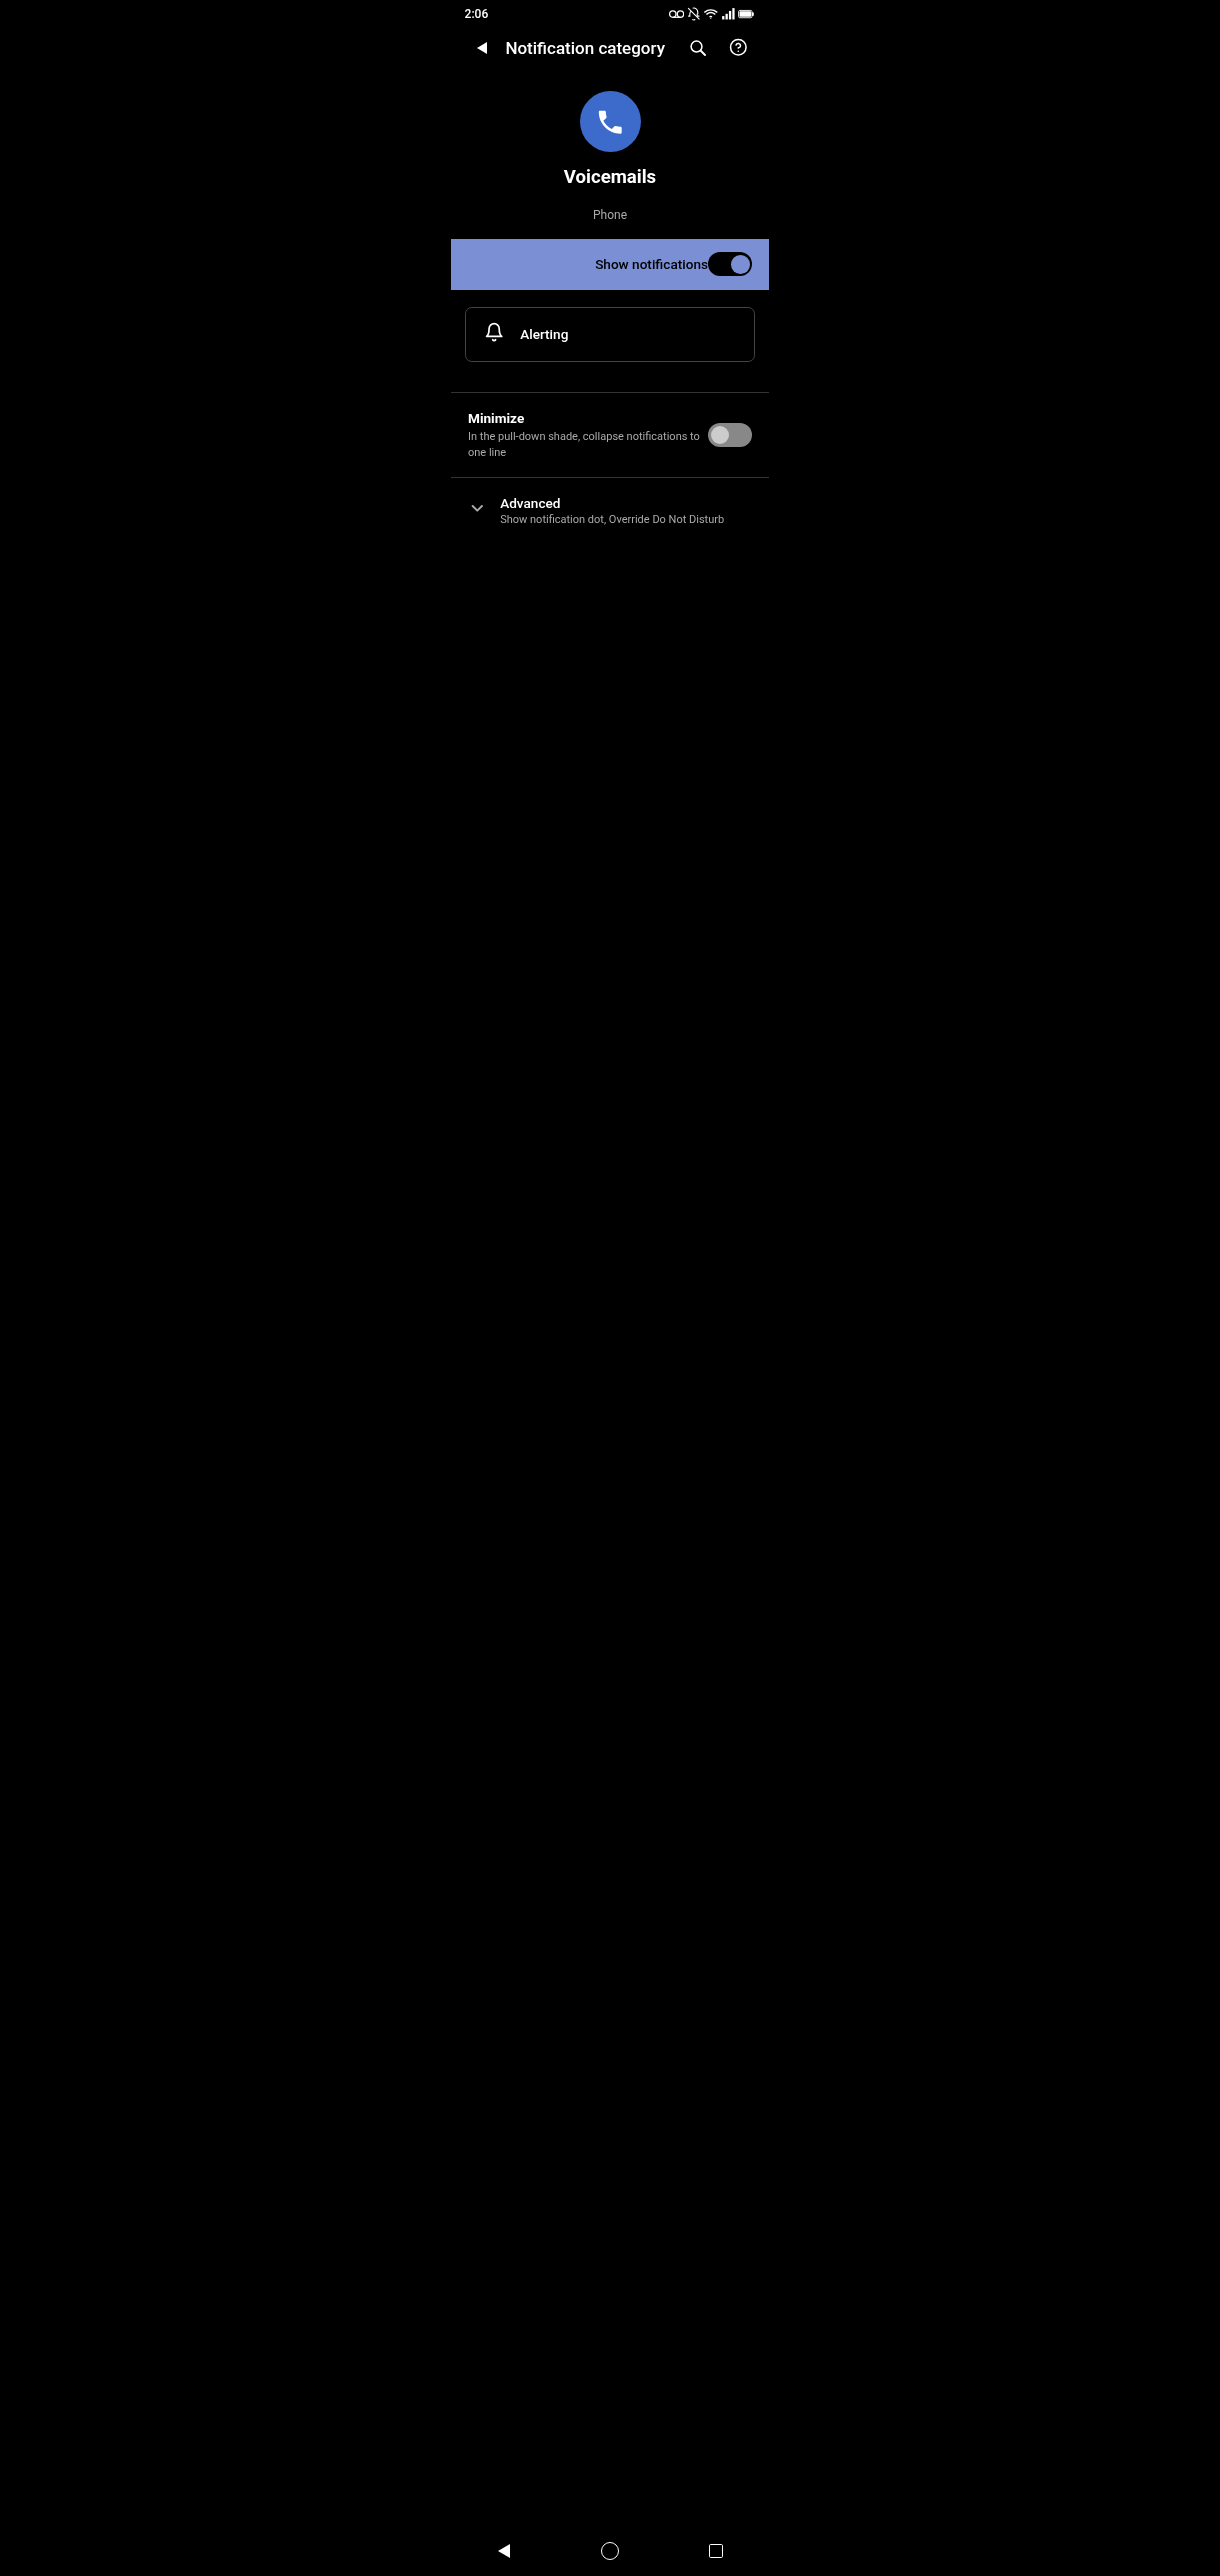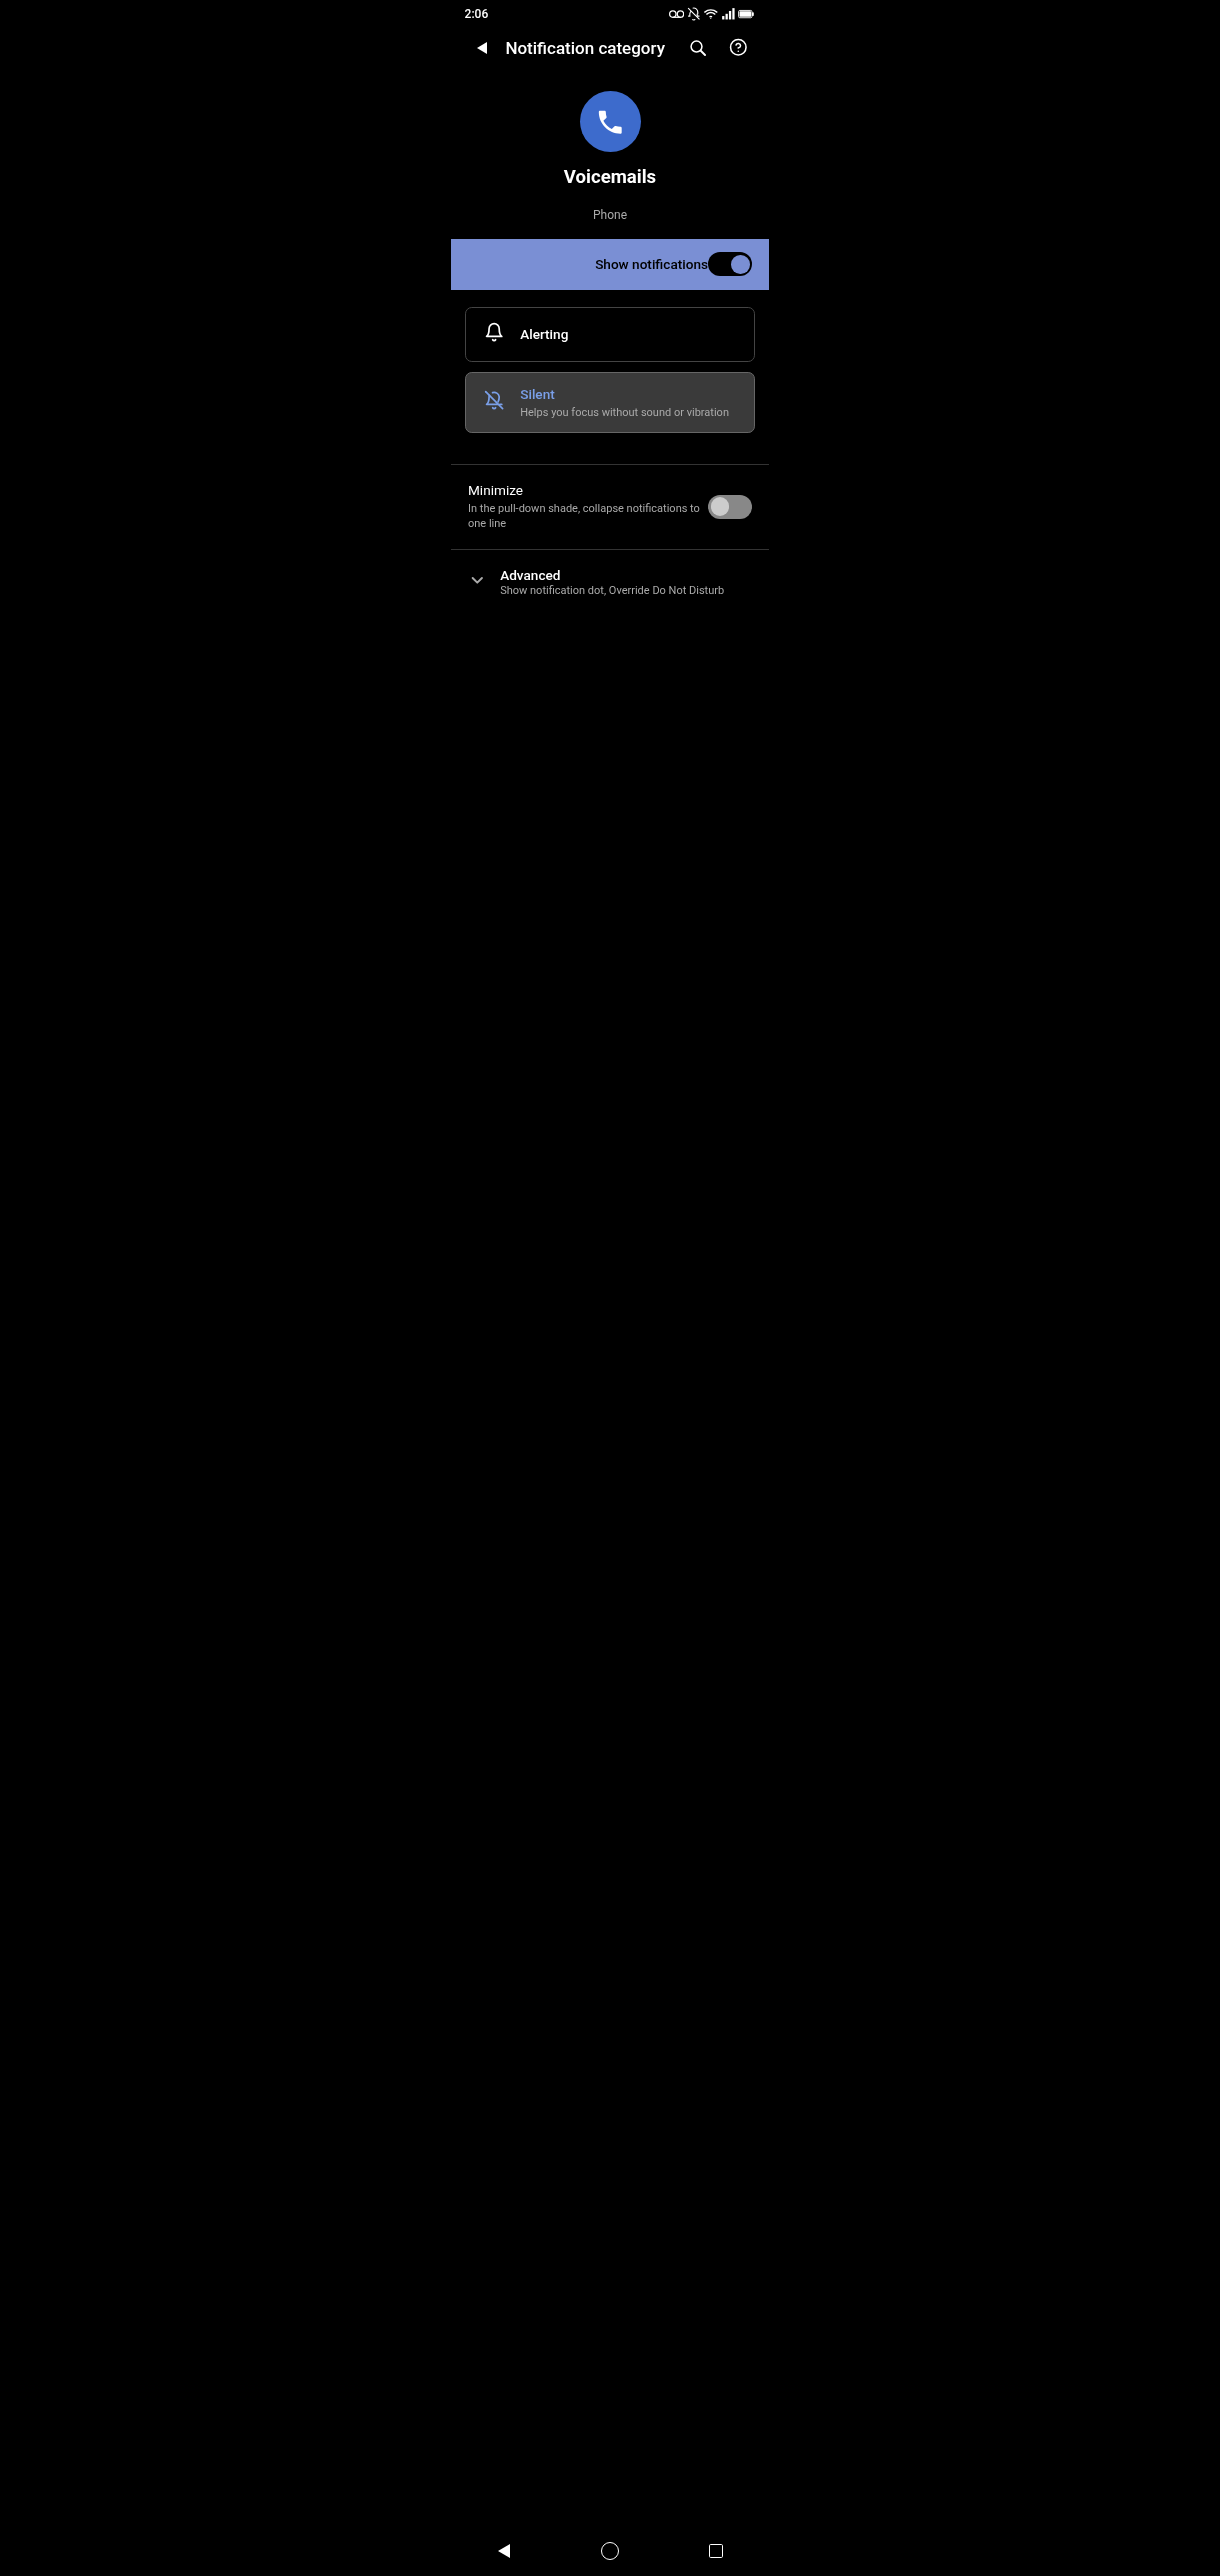--- a/index.html
+++ b/index.html
@@ -236,21 +236,21 @@
       padding: 13.6px 17px;
     }
 
     .setting-row-content {
       flex: 1;
     }
 
     .setting-row-title {
       font-size: 13.6px;
       color: #ffffff;
-      font-weight: 400;
+      font-weight: 700;
       margin-bottom: 3.4px;
     }
 
     .setting-row-subtitle {
       font-size: 11px;
       color: #aaaaaa;
       line-height: 1.4;
     }
 
     
@@ -424,35 +424,20 @@
       <svg width="20.3" height="20.3" viewBox="0 0 24 24" fill="none">
         <path d="M18 8A6 6 0 0 0 6 8c0 7-3 9-3 9h18s-3-2-3-9" stroke="white" stroke-width="2" stroke-linecap="round" stroke-linejoin="round"></path>
         <path d="M13.73 21a2 2 0 0 1-3.46 0" stroke="white" stroke-width="2" stroke-linecap="round"></path>
       </svg>
     </span>
     <div>
       <div class="notification-card-title">Alerting</div>
     </div>
   </div>
 
-  <div class="notification-card notification-card-selected">
-    <span class="card-icon card-icon-silent">
-      <svg width="20.3" height="20.3" viewBox="0 0 24 24" fill="none">
-        <line x1="2" y1="2" x2="22" y2="22" stroke="#7a9fe8" stroke-width="2" stroke-linecap="round"></line>
-        <path d="M6.43 6.43A6 6 0 0 0 6 8c0 7-3 9-3 9h13" stroke="#7a9fe8" stroke-width="2" stroke-linecap="round" stroke-linejoin="round"></path>
-        <path d="M10.12 3.12A6 6 0 0 1 18 8c0 2.56-.68 4.56-1.37 6" stroke="#7a9fe8" stroke-width="2" stroke-linecap="round"></path>
-        <path d="M13.73 21a2 2 0 0 1-3.46 0" stroke="#7a9fe8" stroke-width="2" stroke-linecap="round"></path>
-        <line x1="18.63" y1="17" x2="21" y2="17" stroke="#7a9fe8" stroke-width="2" stroke-linecap="round"></line>
-      </svg>
-    </span>
-    <div>
-      <div class="notification-card-title">Silent</div>
-      <div class="notification-card-desc">Helps you focus without sound or vibration</div>
-    </div>
-  </div>
 
 </div>
 
 <div class="divider"></div>
 
 <div class="setting-row">
   <div class="setting-row-content">
     <div class="setting-row-title">Minimize</div>
     <div class="setting-row-subtitle">In the pull-down shade, collapse notifications to one line</div>
   </div>

